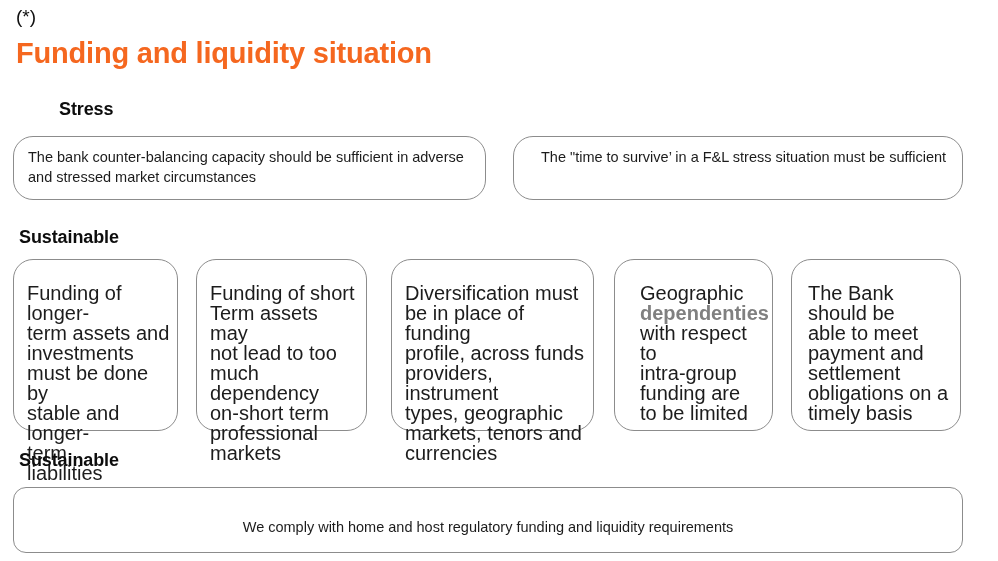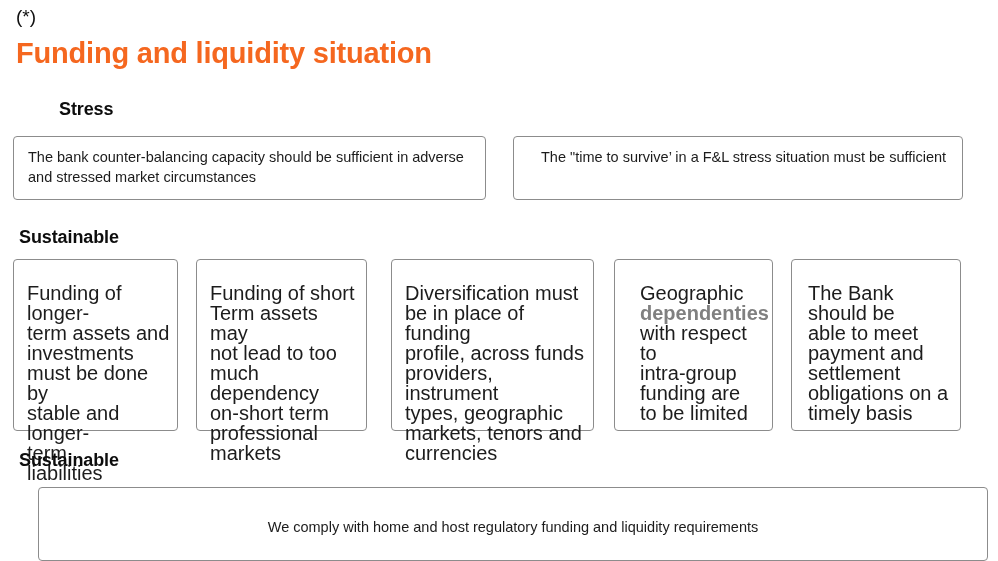--- a/index.html
+++ b/index.html
@@ -56,21 +56,21 @@
   #head-stress      { left: 17px; top: 98px; margin-left: 42px; }
   #head-sustainable { left: 19px; top: 226px; }
   #head-regulatory  { left: 19px; top: 449px; }
 
   
   .card {
     position: absolute;
     box-sizing: border-box;
     background: #ffffff;
     border: 1px solid #8c8c8c;
-    border-radius: 4px;
+    border-radius: 20px;
   }
   .card-text {
     position: absolute;
     color: #1c1c1c;
     white-space: pre-line;
   }
 
   
   .stress-card { height: 64px; }
   #stress-card-0 { left: 13px;  top: 136px; width: 473px; }
@@ -105,23 +105,22 @@
   #sus-card-4 .card-text { left: 16px; }
 
   
   .greyword { color: #808080; font-weight: bold; }
 
   
   #reg-card {
     left: 13px;
     top: 487px;
     width: 950px;
-    height: 74px;
-    border-radius: 4px;
-    margin-left: 25px;
+    height: 66px;
+    border-radius: 13px;
   }
   #reg-card .card-text {
     left: 0;
     right: 0;
     top: 29px;
     text-align: center;
     font-size: 14.5px;
     line-height: 20px;
   }
 </style>

